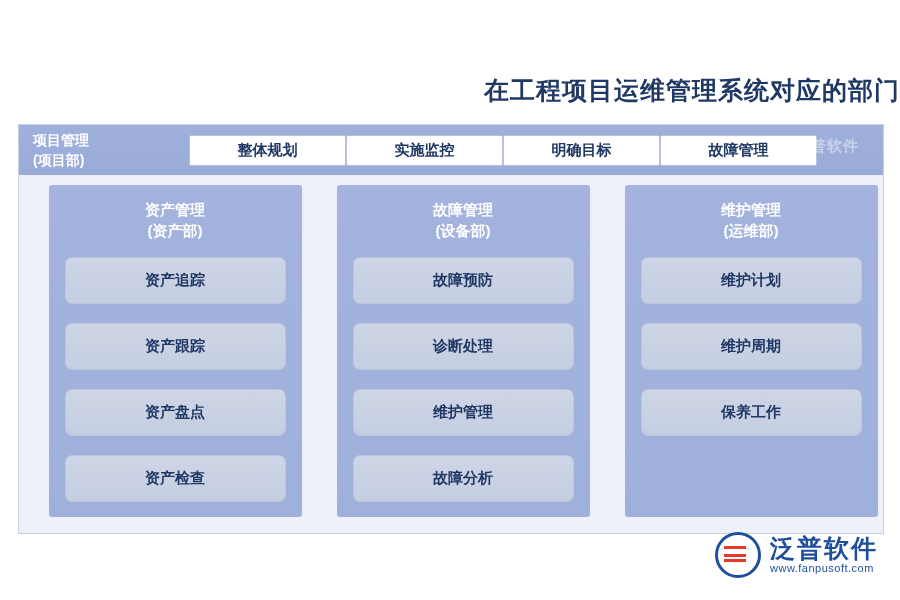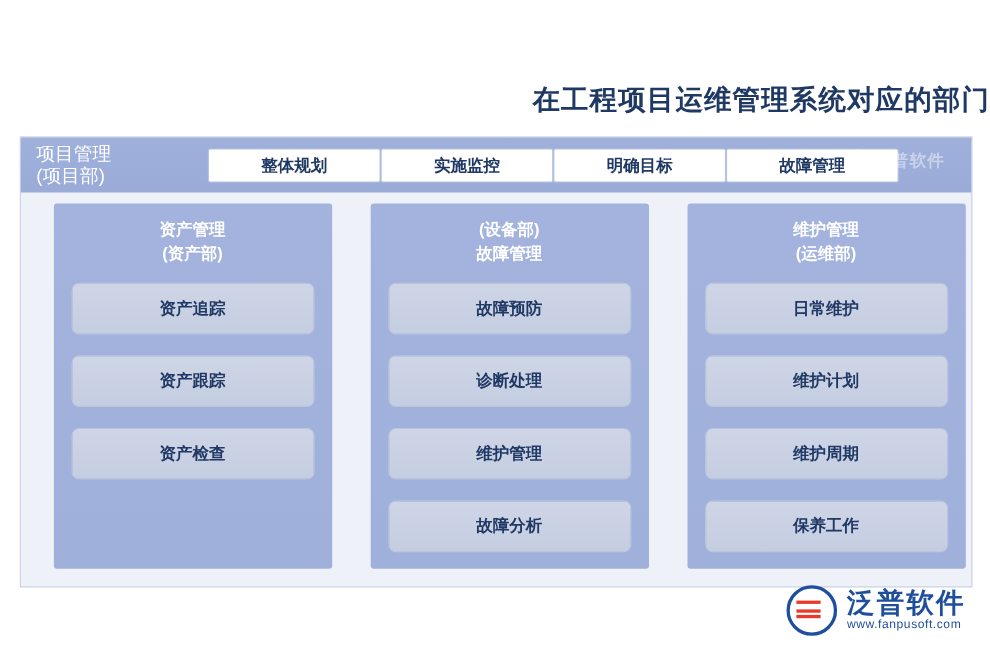--- a/index.html
+++ b/index.html
@@ -53,22 +53,22 @@
     height: 50px;
     background: linear-gradient(to bottom, #9fb0db 0%, #9aabd8 100%);
   }
 
   .header-label {
     position: absolute;
     left: 14px;
     top: 5px;
     width: 130px;
     color: #ffffff;
-    font-size: 17px;
-    font-weight: normal;
+    font-size: 14px;
+    font-weight: bold;
     line-height: 20px;
     text-align: left;
   }
 
   .header-boxes {
     position: absolute;
     left: 170px;
     top: 8px;
     width: 680px;
     height: 34px;
@@ -265,44 +265,44 @@
     <div class="columns">
 
       <div class="column">
         <div class="col-title">
           <div>资产管理</div>
           <div>(资产部)</div>
         </div>
         <div class="items">
           <div class="item">资产追踪</div>
           <div class="item">资产跟踪</div>
+          <div class="item">资产盘点</div>
           <div class="item">资产检查</div>
         </div>
       </div>
 
       <div class="column">
         <div class="col-title">
+          <div>故障管理</div>
           <div>(设备部)</div>
-          <div>故障管理</div>
         </div>
         <div class="items">
           <div class="item">故障预防</div>
           <div class="item">诊断处理</div>
           <div class="item">维护管理</div>
           <div class="item">故障分析</div>
         </div>
       </div>
 
       <div class="column">
         <div class="col-title">
           <div>维护管理</div>
           <div>(运维部)</div>
         </div>
         <div class="items">
-          <div class="item">日常维护</div>
           <div class="item">维护计划</div>
           <div class="item">维护周期</div>
           <div class="item">保养工作</div>
         </div>
       </div>
 
     </div>
   </div>
 
   <div class="logo">

